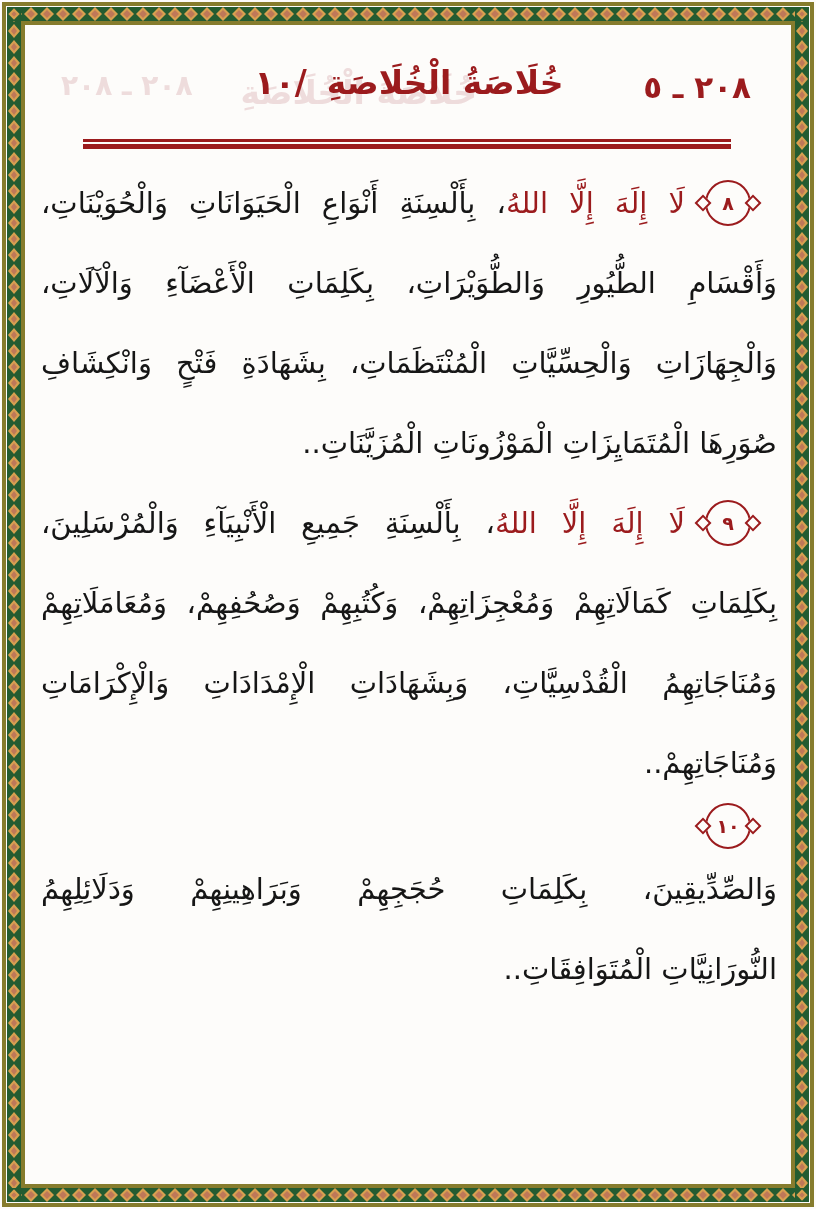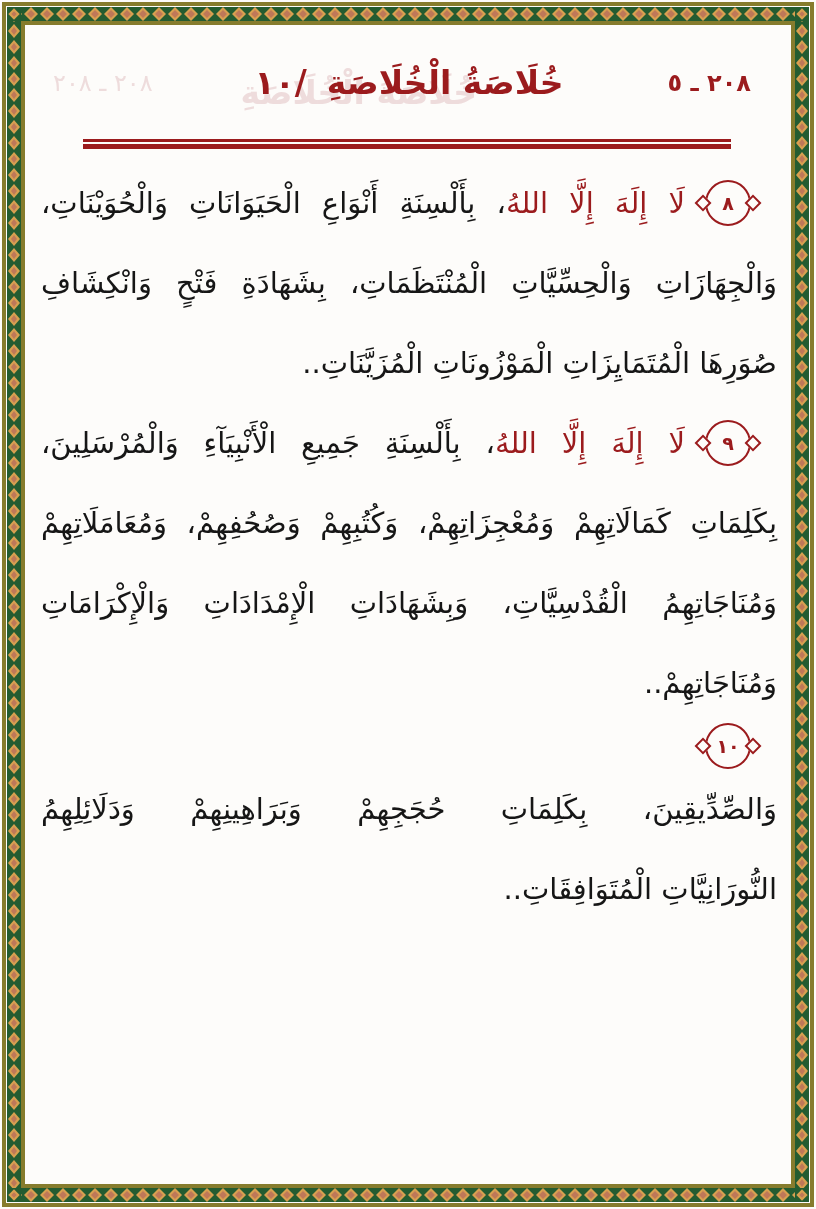--- a/index.html
+++ b/index.html
@@ -27,35 +27,35 @@
   .band-left{top:7px;left:7px;width:14px;height:1195px;}
   .band-right{top:7px;right:7px;width:14px;height:1195px;}
   .corner{position:absolute;width:14px;height:14px;background:var(--green);display:flex;align-items:center;justify-content:center;}
   .corner span{display:block;width:8px;height:8px;background:var(--gold);transform:rotate(45deg);display:flex;align-items:center;justify-content:center;}
   .corner span i{display:block;width:4px;height:4px;background:var(--salmon);}
   .c-tl{top:7px;left:7px;} .c-tr{top:7px;right:7px;} .c-bl{bottom:7px;left:7px;} .c-br{bottom:7px;right:7px;}
   
   .content{position:absolute;inset:25px;background:var(--paper);padding:0 14px 0 16px;box-sizing:border-box;}
   .header{position:relative;height:96px;}
   .ghost-ref{
-    position:absolute;left:12px;top:44px;color:var(--pink);
-    font-size:24px;font-weight:normal;letter-spacing:2px;white-space:nowrap;
+    position:absolute;left:20px;top:44px;color:var(--pink);
+    font-size:28px;font-weight:bold;letter-spacing:2px;white-space:nowrap;
   }
   .title-wrap{position:absolute;left:50%;top:38px;transform:translateX(-50%);}
   .ghost-title{
     position:absolute;left:-14px;top:10px;color:var(--pink);
     font-size:33px;font-weight:bold;white-space:nowrap;z-index:0;
   }
   .title{
     position:relative;z-index:1;color:var(--maroon);font-size:33px;font-weight:bold;
     white-space:nowrap;display:flex;gap:20px;align-items:baseline;
   }
   .page-ref{
     position:absolute;right:26px;top:44px;color:var(--maroon);
-    font-size:24px;font-weight:bold;white-space:nowrap;
+    font-size:31px;font-weight:bold;white-space:nowrap;
   }
   .double-rule{
     margin:18px 46px 0 42px;height:2px;background:var(--paper);
     border-top:3px solid var(--maroon);border-bottom:5px solid var(--maroon);
   }
   
   .page-body{margin-top:14px;}
   .line{
     direction:rtl;unicode-bidi:isolate;font-size:29px;line-height:80px;color:var(--ink);
     text-align:justify;text-align-last:justify;
@@ -168,20 +168,21 @@
     <div class="double-rule"></div>
 
     <div class="page-body">
         <div>
           <div class="line first">
             <span class="medallion">
               <span class="mnum">٨</span>
             </span>
             <span class="line-text"><span class="seg-red">لَا إِلَهَ إِلَّا اللهُ</span><span class="seg-black">، بِأَلْسِنَةِ أَنْوَاعِ الْحَيَوَانَاتِ وَالْحُوَيْنَاتِ،</span></span>
           </div>
+          <div class="line"><span class="line-text"><span class="seg-black">وَأَقْسَامِ الطُّيُورِ وَالطُّوَيْرَاتِ، بِكَلِمَاتِ الْأَعْضَآءِ وَالْآلَاتِ،</span></span></div>
           <div class="line"><span class="line-text"><span class="seg-black">وَالْجِهَازَاتِ وَالْحِسِّيَّاتِ الْمُنْتَظَمَاتِ، بِشَهَادَةِ فَتْحٍ وَانْكِشَافِ</span></span></div>
           <div class="line last"><span class="line-text"><span class="seg-black">صُوَرِهَا الْمُتَمَايِزَاتِ الْمَوْزُونَاتِ الْمُزَيَّنَاتِ..</span></span></div>
         </div>
         <div>
           <div class="line first">
             <span class="medallion">
               <span class="mnum">٩</span>
             </span>
             <span class="line-text"><span class="seg-red">لَا إِلَهَ إِلَّا اللهُ</span><span class="seg-black">، بِأَلْسِنَةِ جَمِيعِ الْأَنْبِيَآءِ وَالْمُرْسَلِينَ،</span></span>
           </div>

